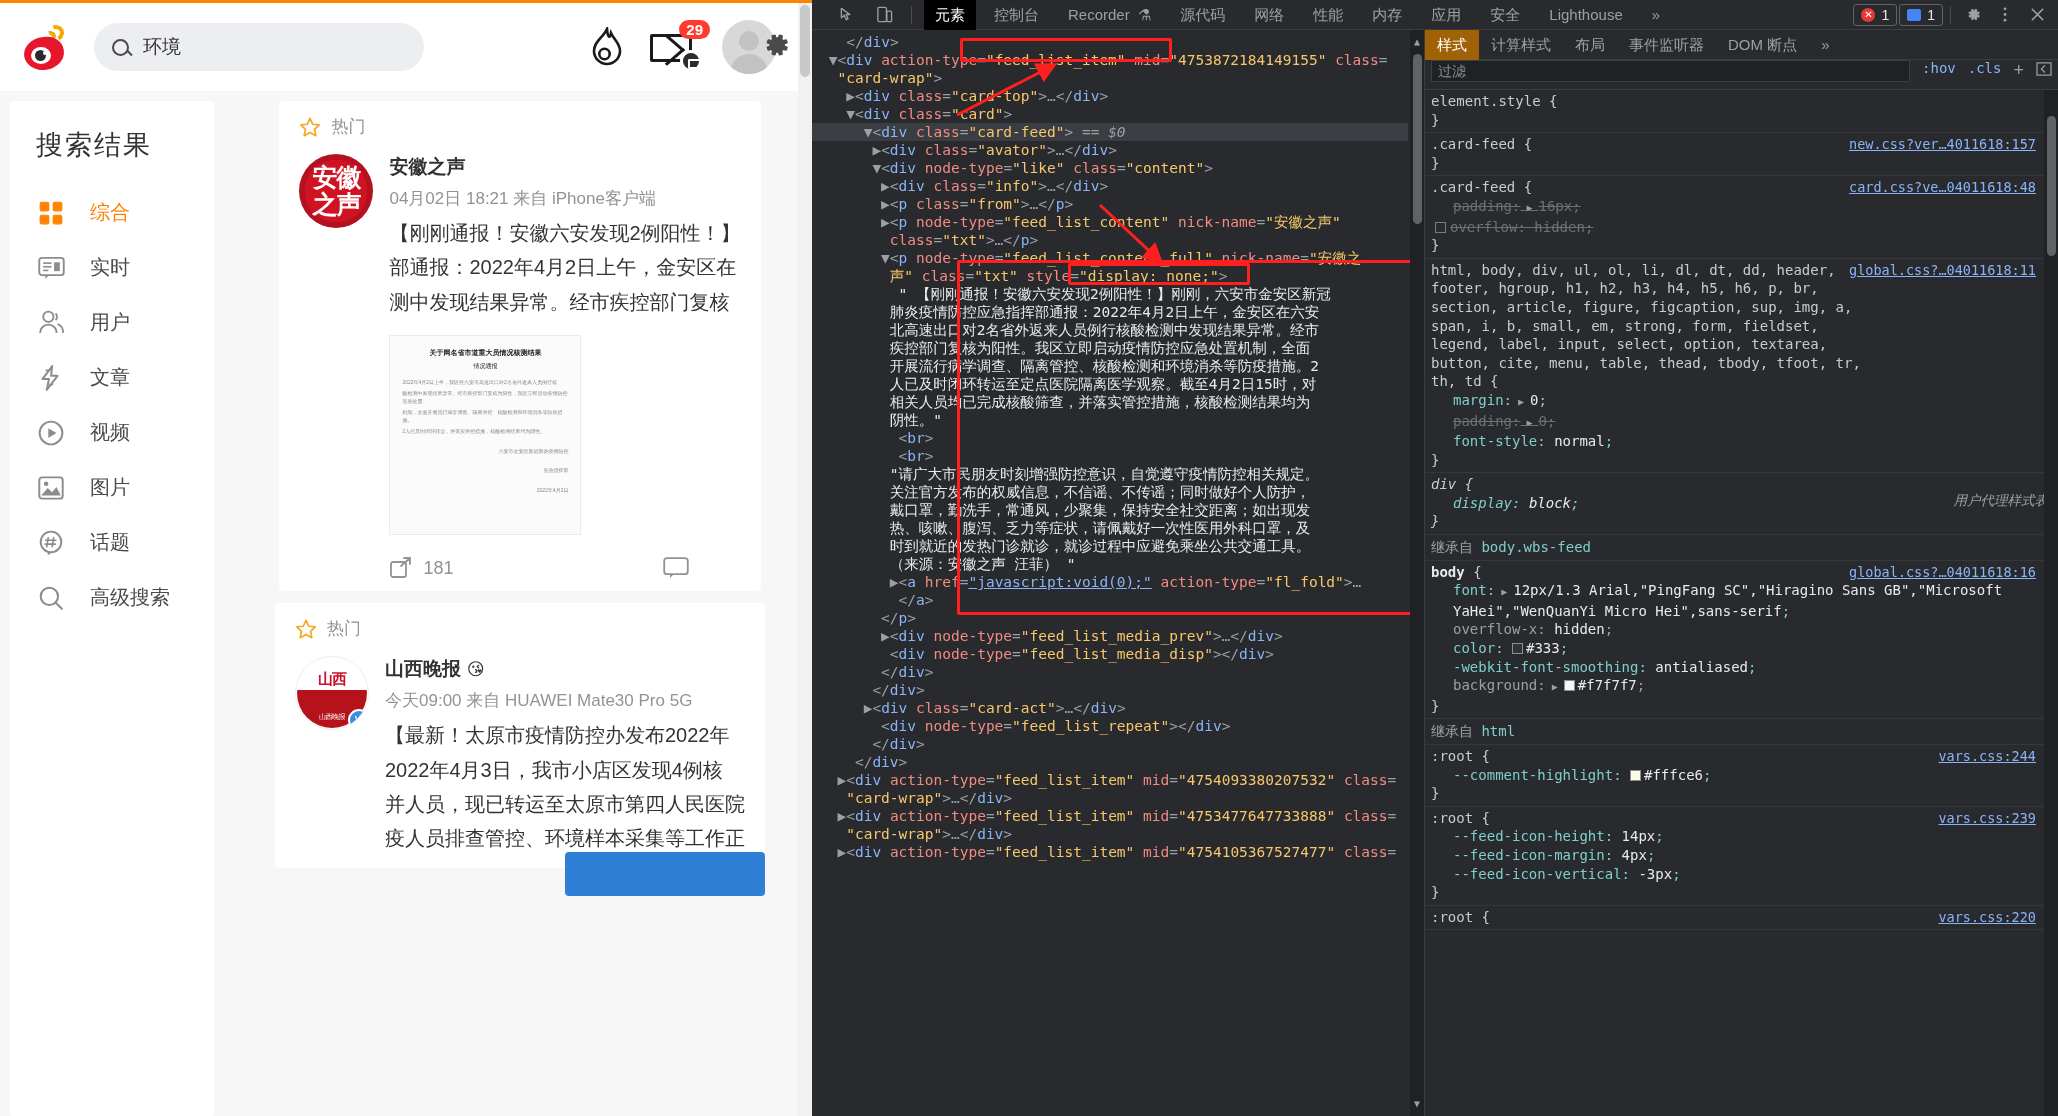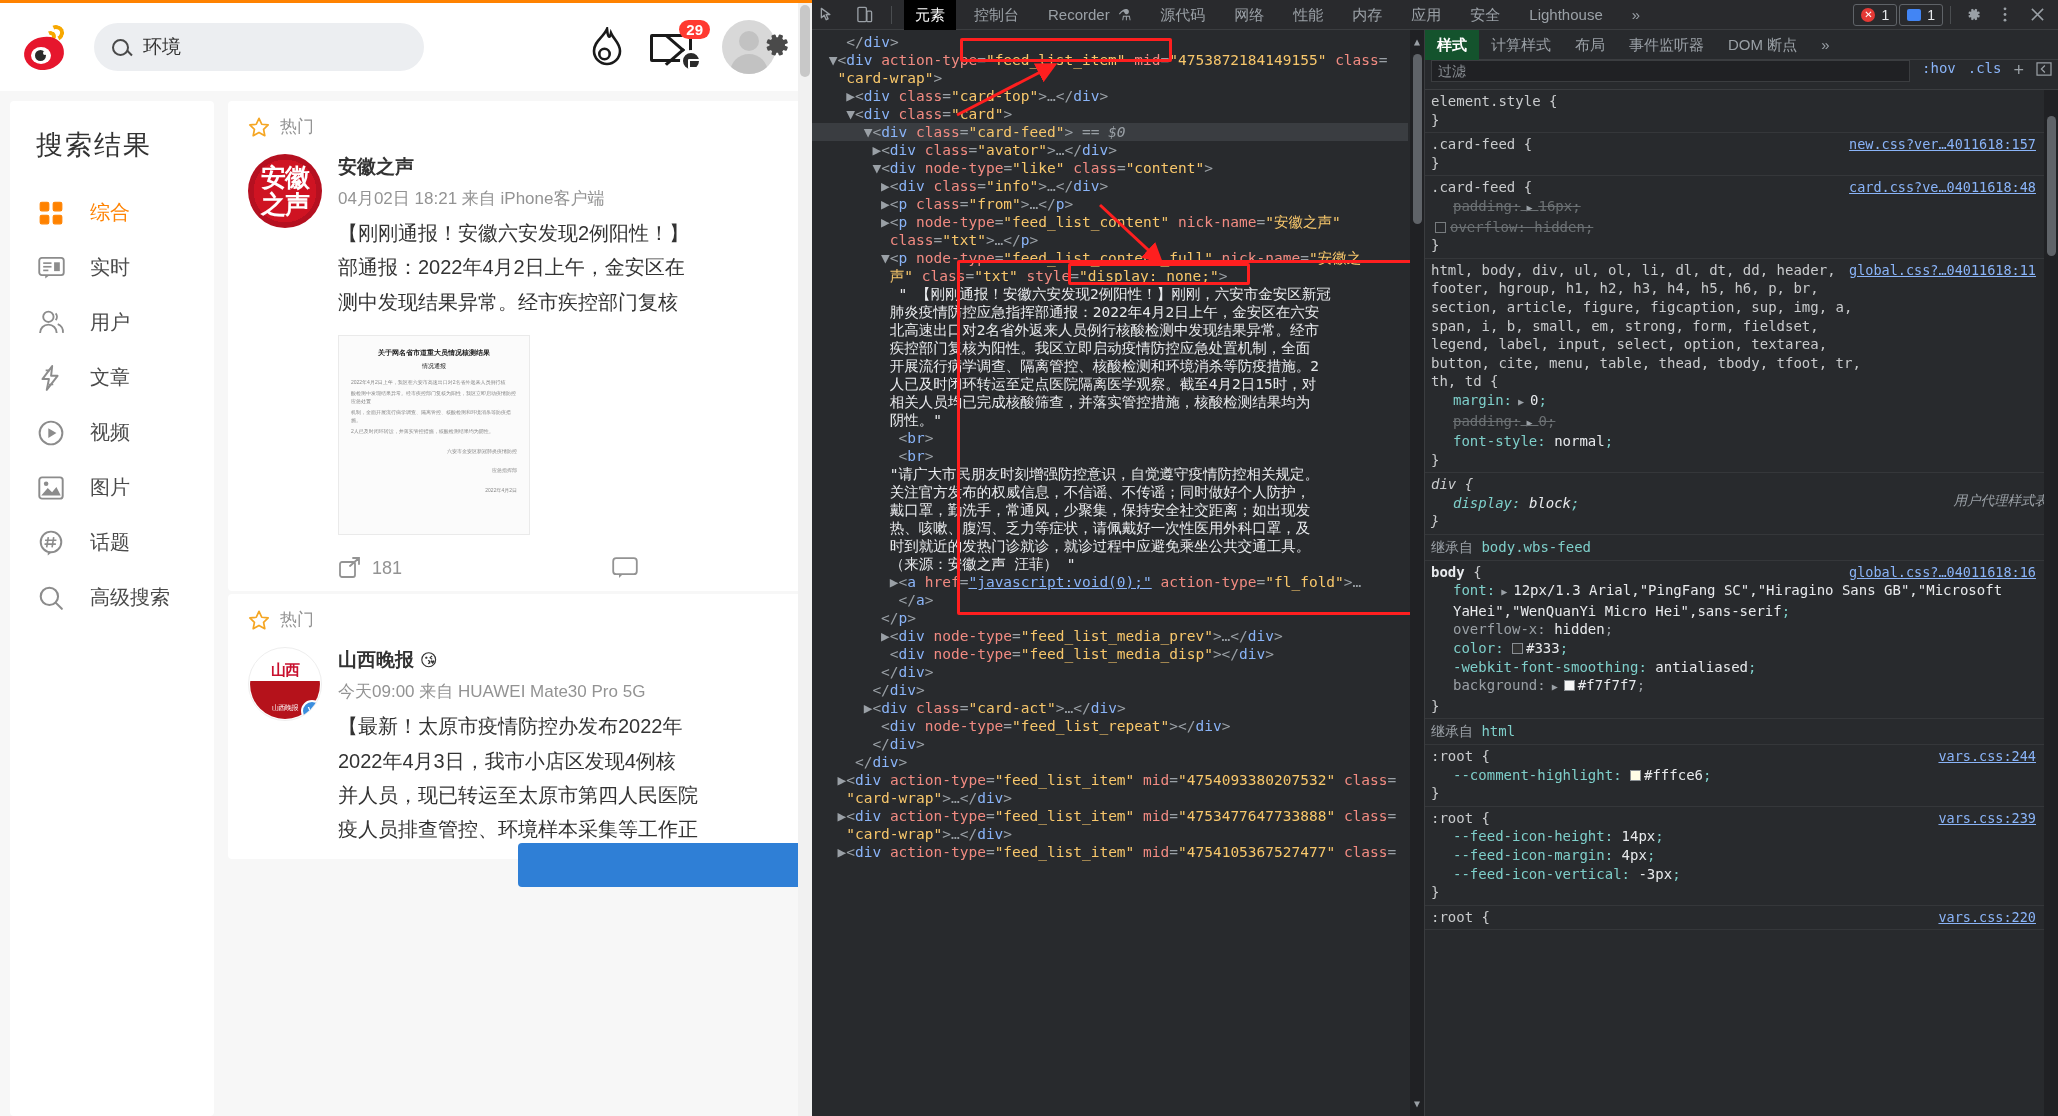--- a/index.html
+++ b/index.html
@@ -112,21 +112,21 @@
   .lcol h2 { font-size: 27px; font-weight: normal; color: #333; margin: 6px 0 22px 26px; letter-spacing: 2px; }
   .nav-item {
     display: flex; align-items: center; height: 55px; padding-left: 28px; cursor: pointer;
     font-size: 20px; color: #4b4b4b;
   }
   .nav-item .ico { width: 34px; height: 30px; margin-right: 18px; flex: 0 0 auto;
     display:flex; align-items:center; justify-content:flex-start; }
   .nav-item.active { color: #ff8200; }
   .nav-item.active .ico svg * { stroke: #ff8200; fill: #ff8200; }
 
-  .rcol { flex: 1; margin: 0 0 0 14px; display: flex; flex-direction: column; gap: 3px; }
+  .rcol { flex: 1; margin: 0 0 0 14px; display: flex; flex-direction: column; gap: 12px; align-items: center; }
   .card {
     background: #fff; border-radius: 4px; padding: 14px 20px 12px 20px; position: relative;
   }
   .card-top { display: flex; align-items: center; gap: 10px; margin-bottom: 16px; }
   .star-ico { width: 22px; height: 22px; }
   .card-top .lab { font-size: 17px; color: #939393; }
 
   .feed { display: flex; gap: 16px; }
   .av {
     width: 74px; height: 74px; border-radius: 50%; flex: 0 0 auto; background: #fff;
@@ -193,21 +193,21 @@
   }
 
   
   .devtools {
     width: 1246px; height: 1116px; background: #282a2d; color: #e8eaed;
     display: flex; flex-direction: column;
     font-family: "Liberation Sans", "DejaVu Sans", sans-serif;
   }
   .dt-toolbar {
     height: 30px; background: #292a2d; display: flex; align-items: center;
-    border-bottom: 1px solid #3b3d40; padding-left: 0; flex: 0 0 auto; gap: 7px;
+    border-bottom: 1px solid #3b3d40; padding-left: 20px; flex: 0 0 auto; gap: 7px;
   }
   .dt-ico-btn {
     width: 30px; height: 26px; display:flex; align-items:center; justify-content:center;
     cursor: pointer; color: #9aa0a6;
   }
   .dt-sep { width: 1px; height: 18px; background: #4a4d50; margin: 0 5px; }
   .dt-tab {
     padding: 0 11px; height: 30px; line-height: 30px; font-size: 15px; color: #9aa0a6;
     cursor: pointer; white-space: nowrap;
   }
@@ -257,21 +257,21 @@
   .hl-box { position: absolute; border: 3px solid #ff1f1f; border-radius: 2px; pointer-events:none; }
   .red-arrow { position:absolute; pointer-events:none; }
 
   
   .styles-pane {
     width: 634px; background: #282a2d; border-left: 1px solid #3b3d40;
     display: flex; flex-direction: column; min-width:0;
   }
   .st-tabs { height: 30px; display: flex; align-items: center; border-bottom:1px solid #3b3d40; }
   .st-tab { padding: 0 12px; height: 30px; line-height:30px; font-size: 15px; color:#9aa0a6; cursor:pointer; white-space:nowrap;}
-  .st-tab.active { background:#14532d; color:#fff;font-weight:bold; }
+  .st-tab.active { background:#a16207; color:#fff; }
   .st-filter { height: 30px; display:flex; align-items:flex-start; gap:12px; border-bottom:1px solid #3b3d40; padding: 0 6px; }
   .st-filter input {
     flex:1; background: #202124; border: 1px solid #3b3d40; color: #c9cbcd;
     height: 22px; font-size: 14px; padding: 0 6px; outline:none;
     font-family: "Liberation Sans", sans-serif;
   }
   .st-filter input::placeholder { color:#8a8f94; }
   .st-pill { font-size: 14px; color:#8ab4f8; font-family:"DejaVu Sans Mono",monospace; cursor:pointer; }
   .st-plus { color:#9aa0a6; font-size:18px; cursor:pointer; }
   .st-body {

